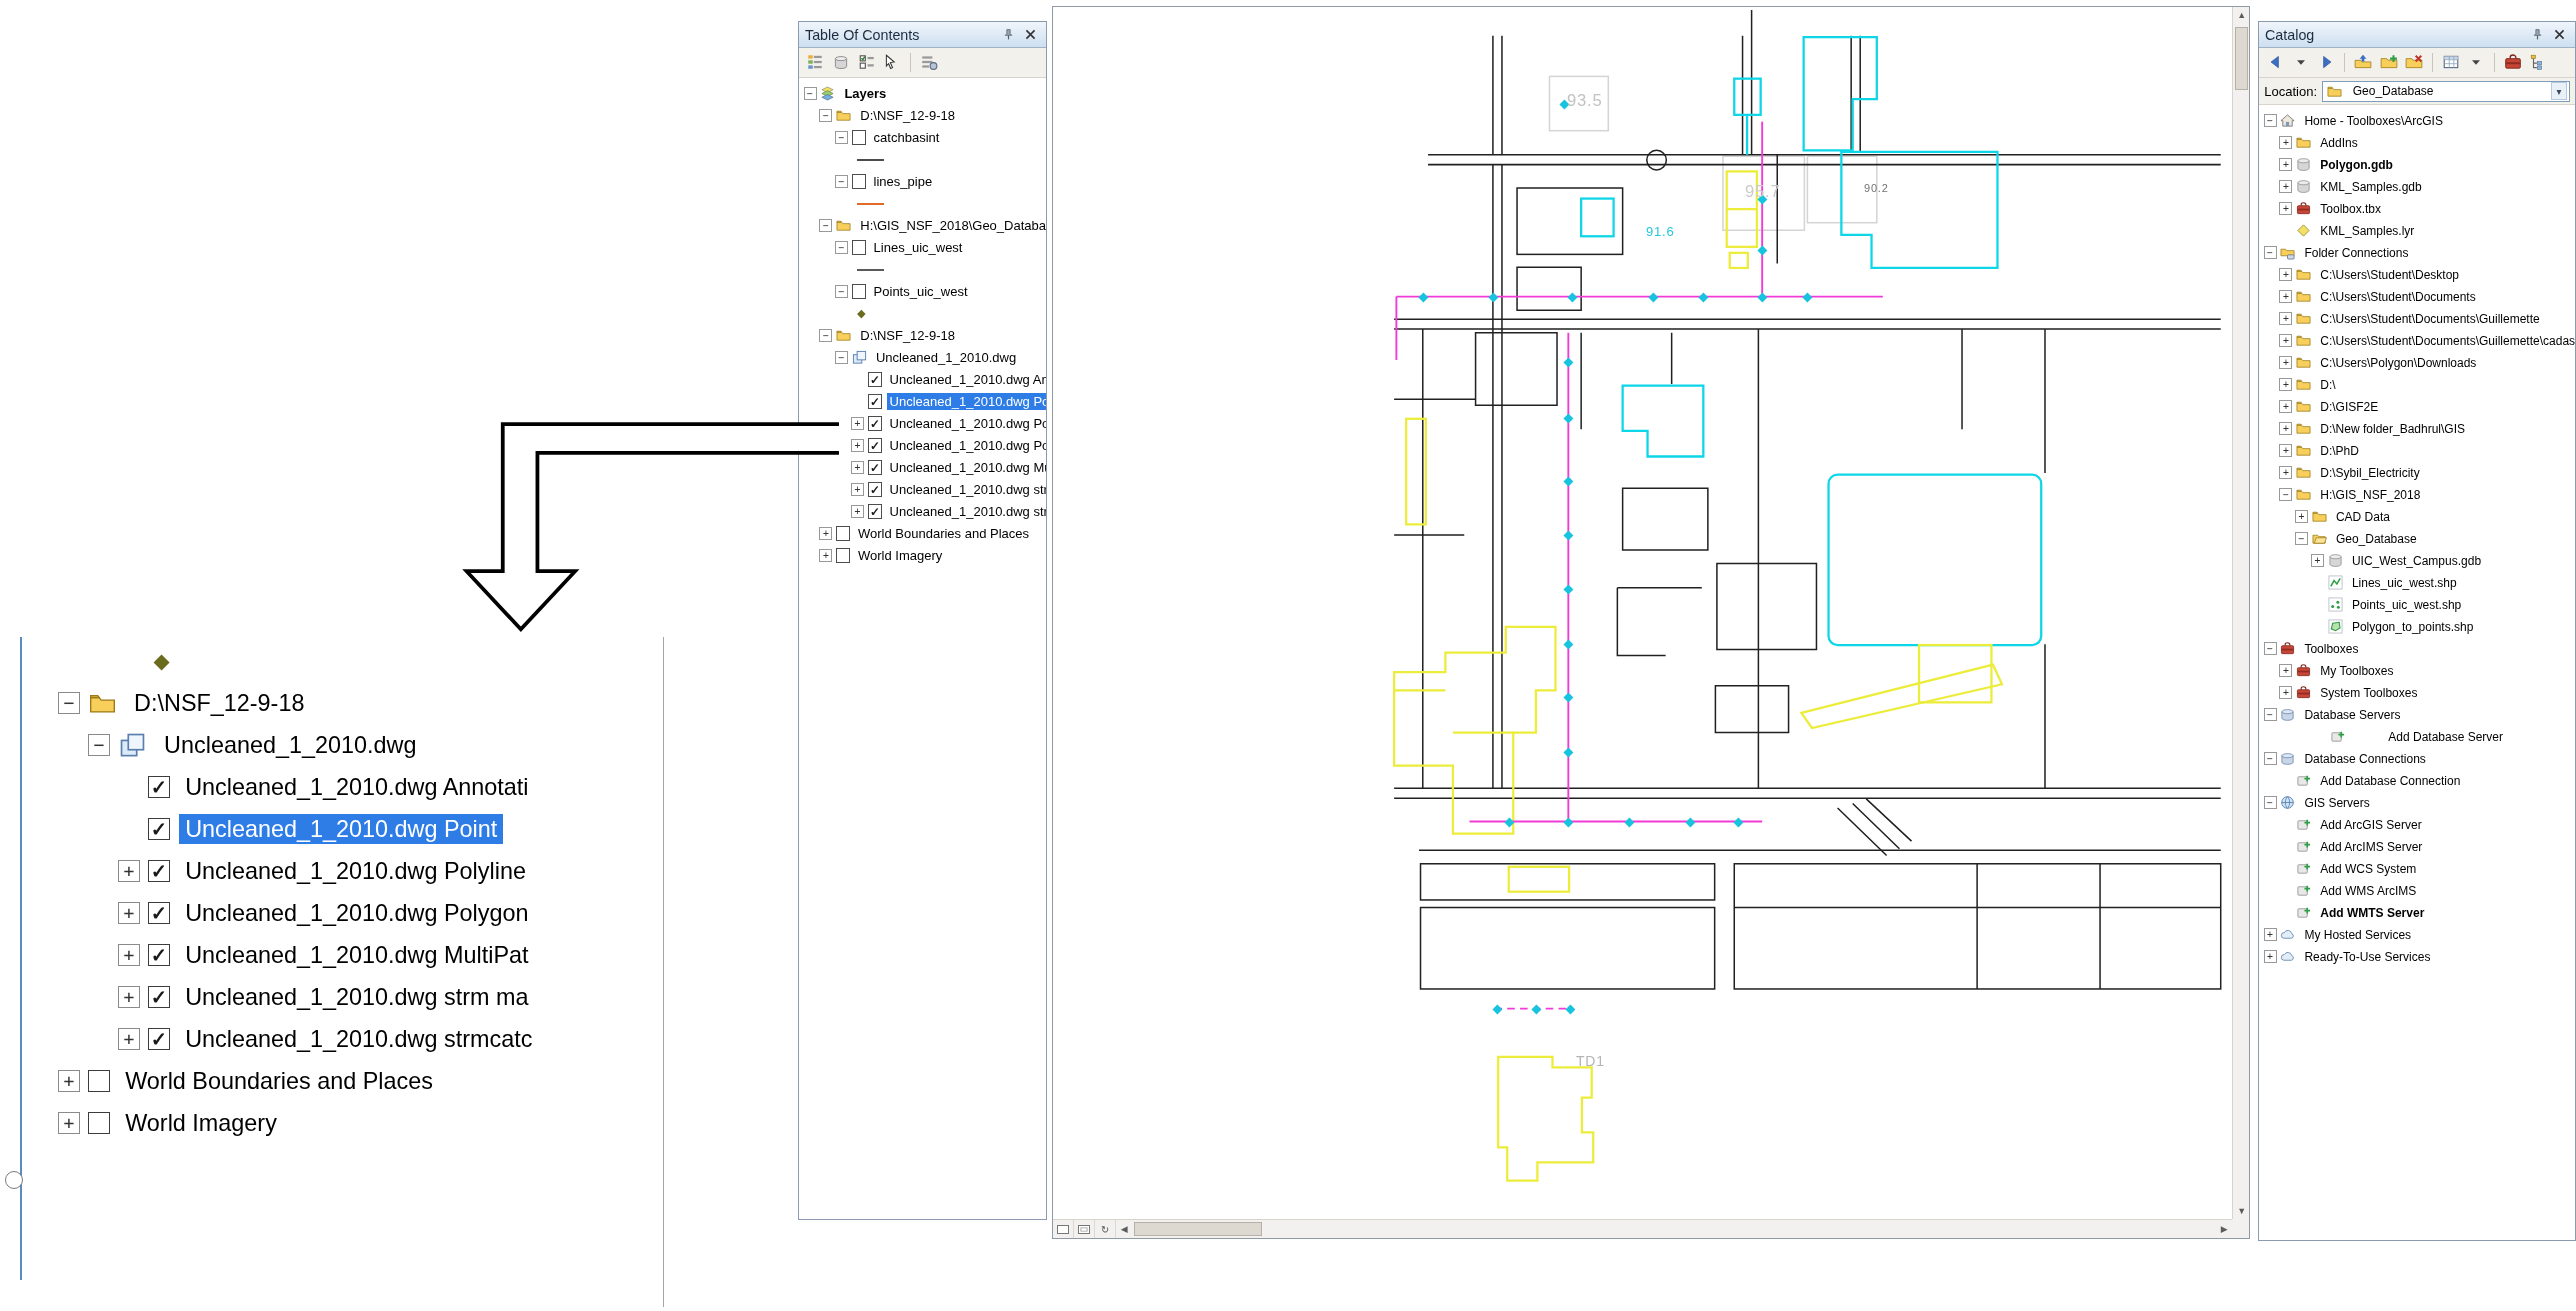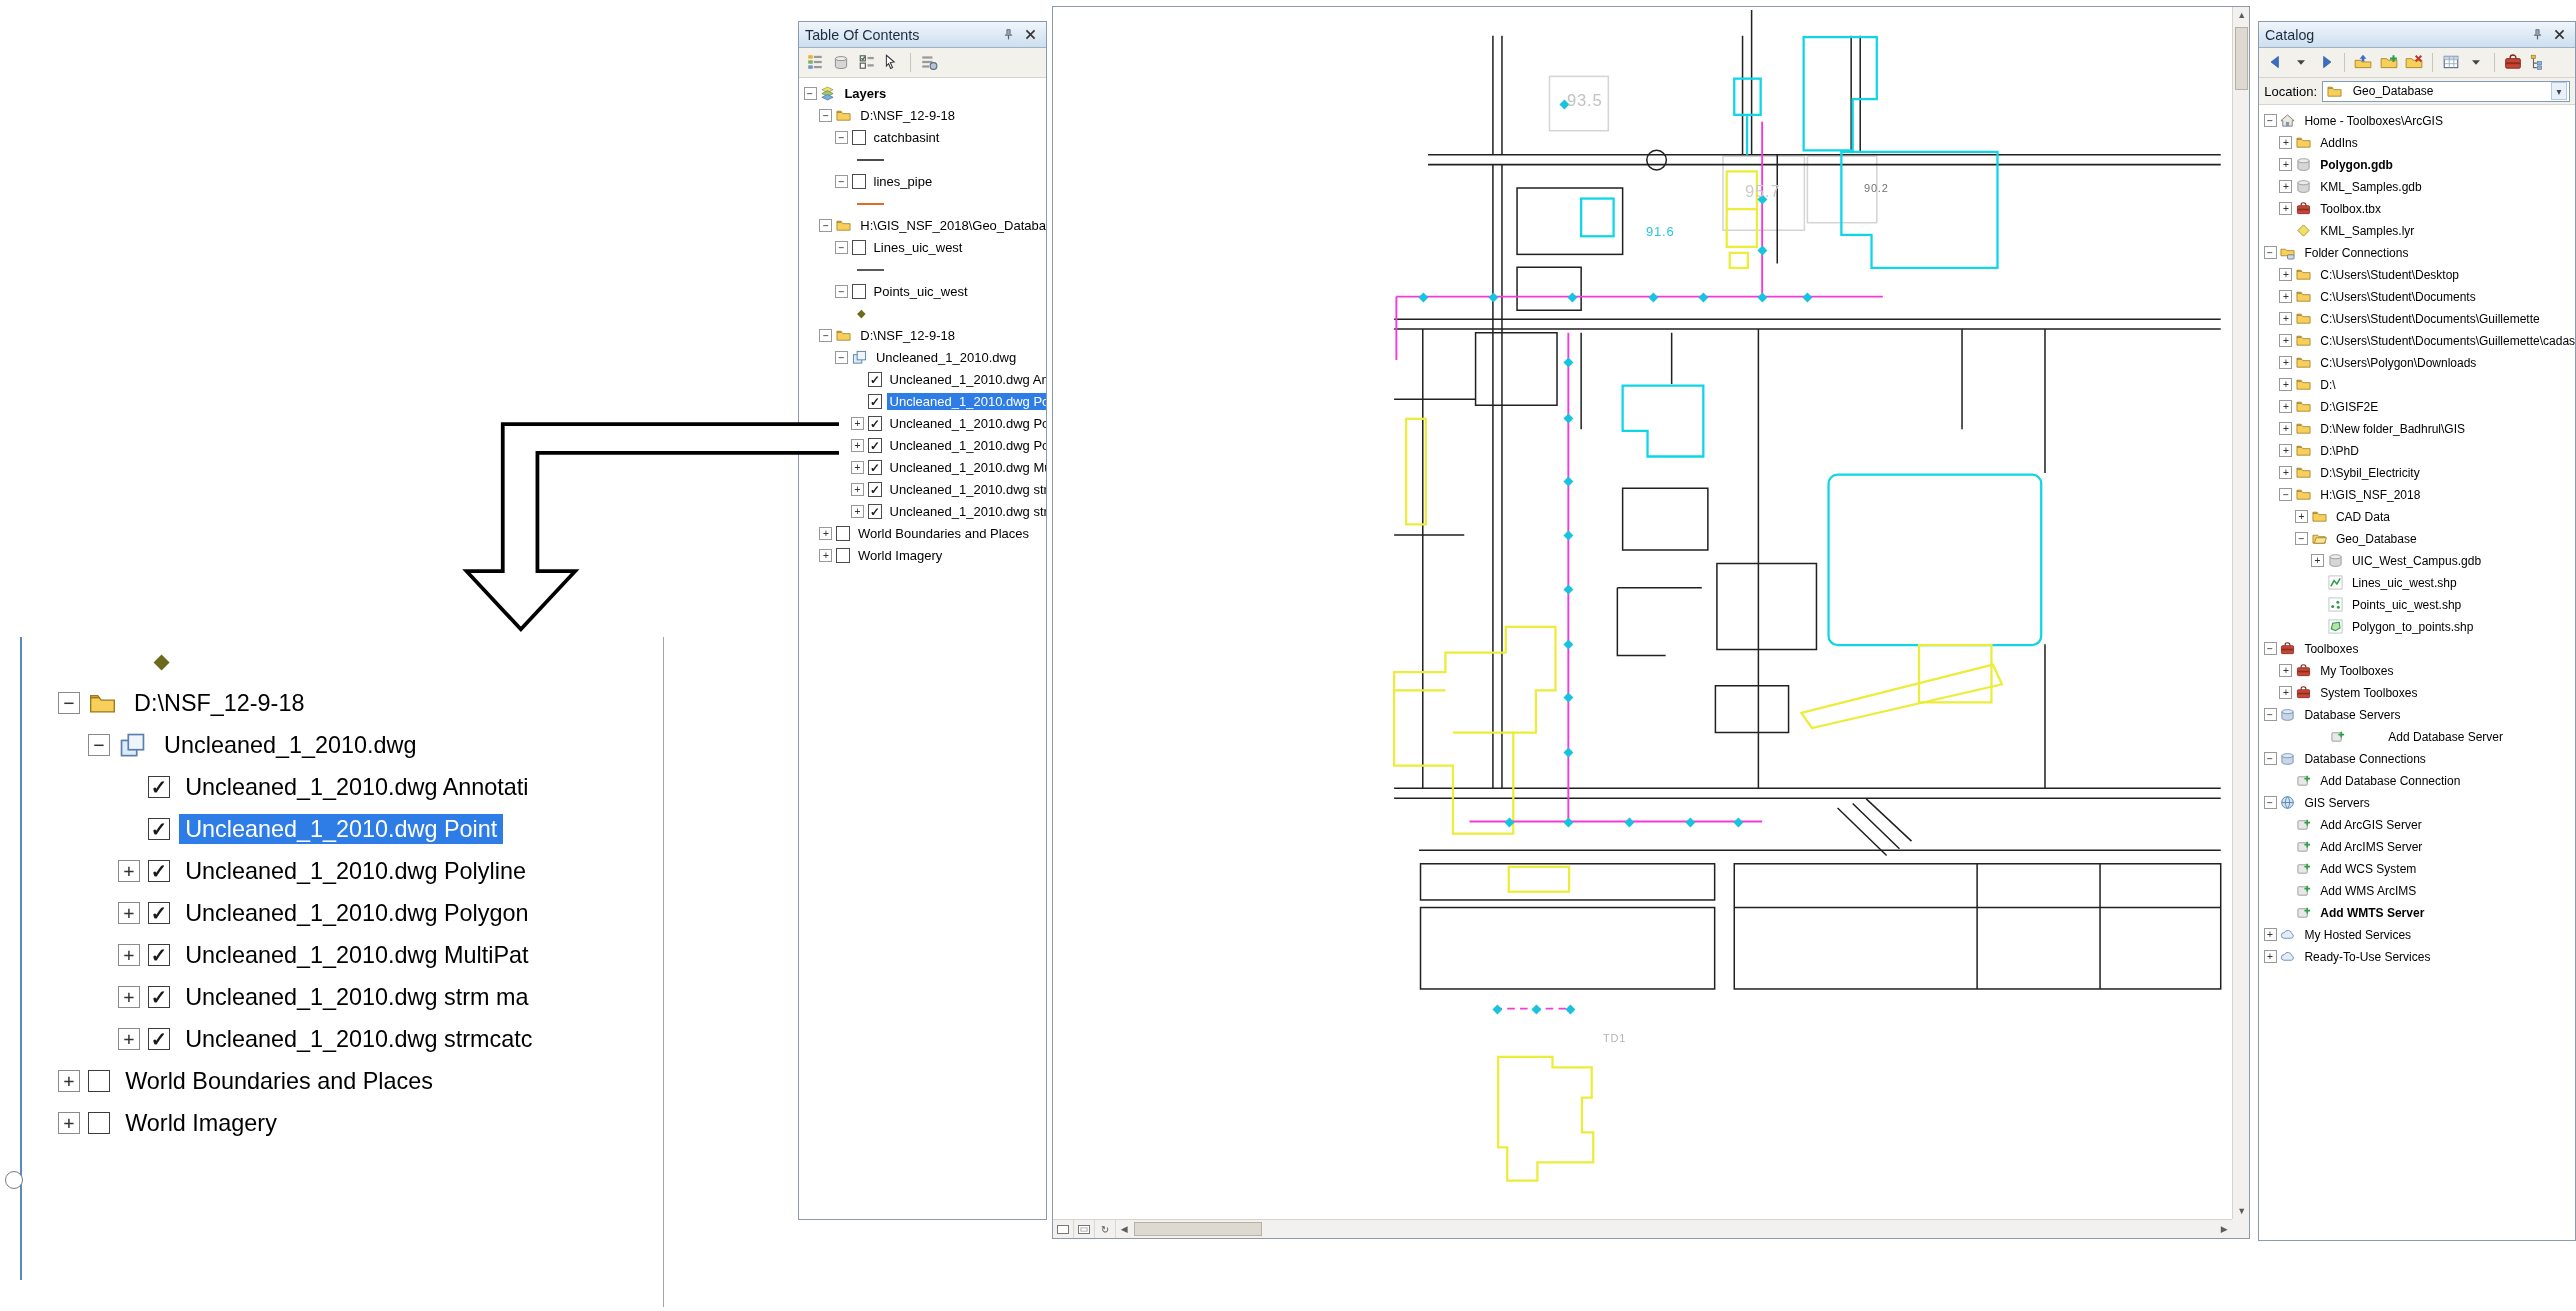--- a/index.html
+++ b/index.html
@@ -376,21 +376,21 @@
           <div class="mk" style="left: 573px; top: 812px;"></div>
           <div class="mk" style="left: 634px; top: 812px;"></div>
           <div class="mk" style="left: 682px; top: 812px;"></div>
           <div class="mk" style="left: 441px; top: 999px;"></div>
           <div class="mk" style="left: 480px; top: 999px;"></div>
           <div class="mk" style="left: 514px; top: 999px;"></div>
           <div class="maplabel" style="left: 514px; top: 84px; color: rgb(194, 194, 194); font-size: 16.6px;">93.5</div>
           <div class="maplabel" style="left: 692px; top: 175px; color: rgb(203, 203, 203); font-size: 16.6px;">95.7</div>
           <div class="maplabel" style="left: 771px; top: 175px; color: #737373; font-size: 11px; margin-left: 40px;">90.2</div>
           <div class="maplabel" style="left: 593px; top: 217px; color: rgb(37, 200, 218); font-size: 13px;">91.6</div>
-          <div class="maplabel" style="left: 523px; top: 1025px; color: rgb(181, 181, 181); font-size: 11px; margin-left: 27px;">TD1</div>
+          <div class="maplabel" style="left: 523px; top: 1046px; color: rgb(181, 181, 181); font-size: 14px;">TD1</div>
         </div>
     </div>
 
     <div class="vscroll">
       <div class="sarrow">▲</div>
       <div class="thumbv"></div>
       <div class="sarrow" style="position:absolute; bottom:0;">▼</div>
     </div>
     <div class="hscroll">
       <div class="viewbtn">

